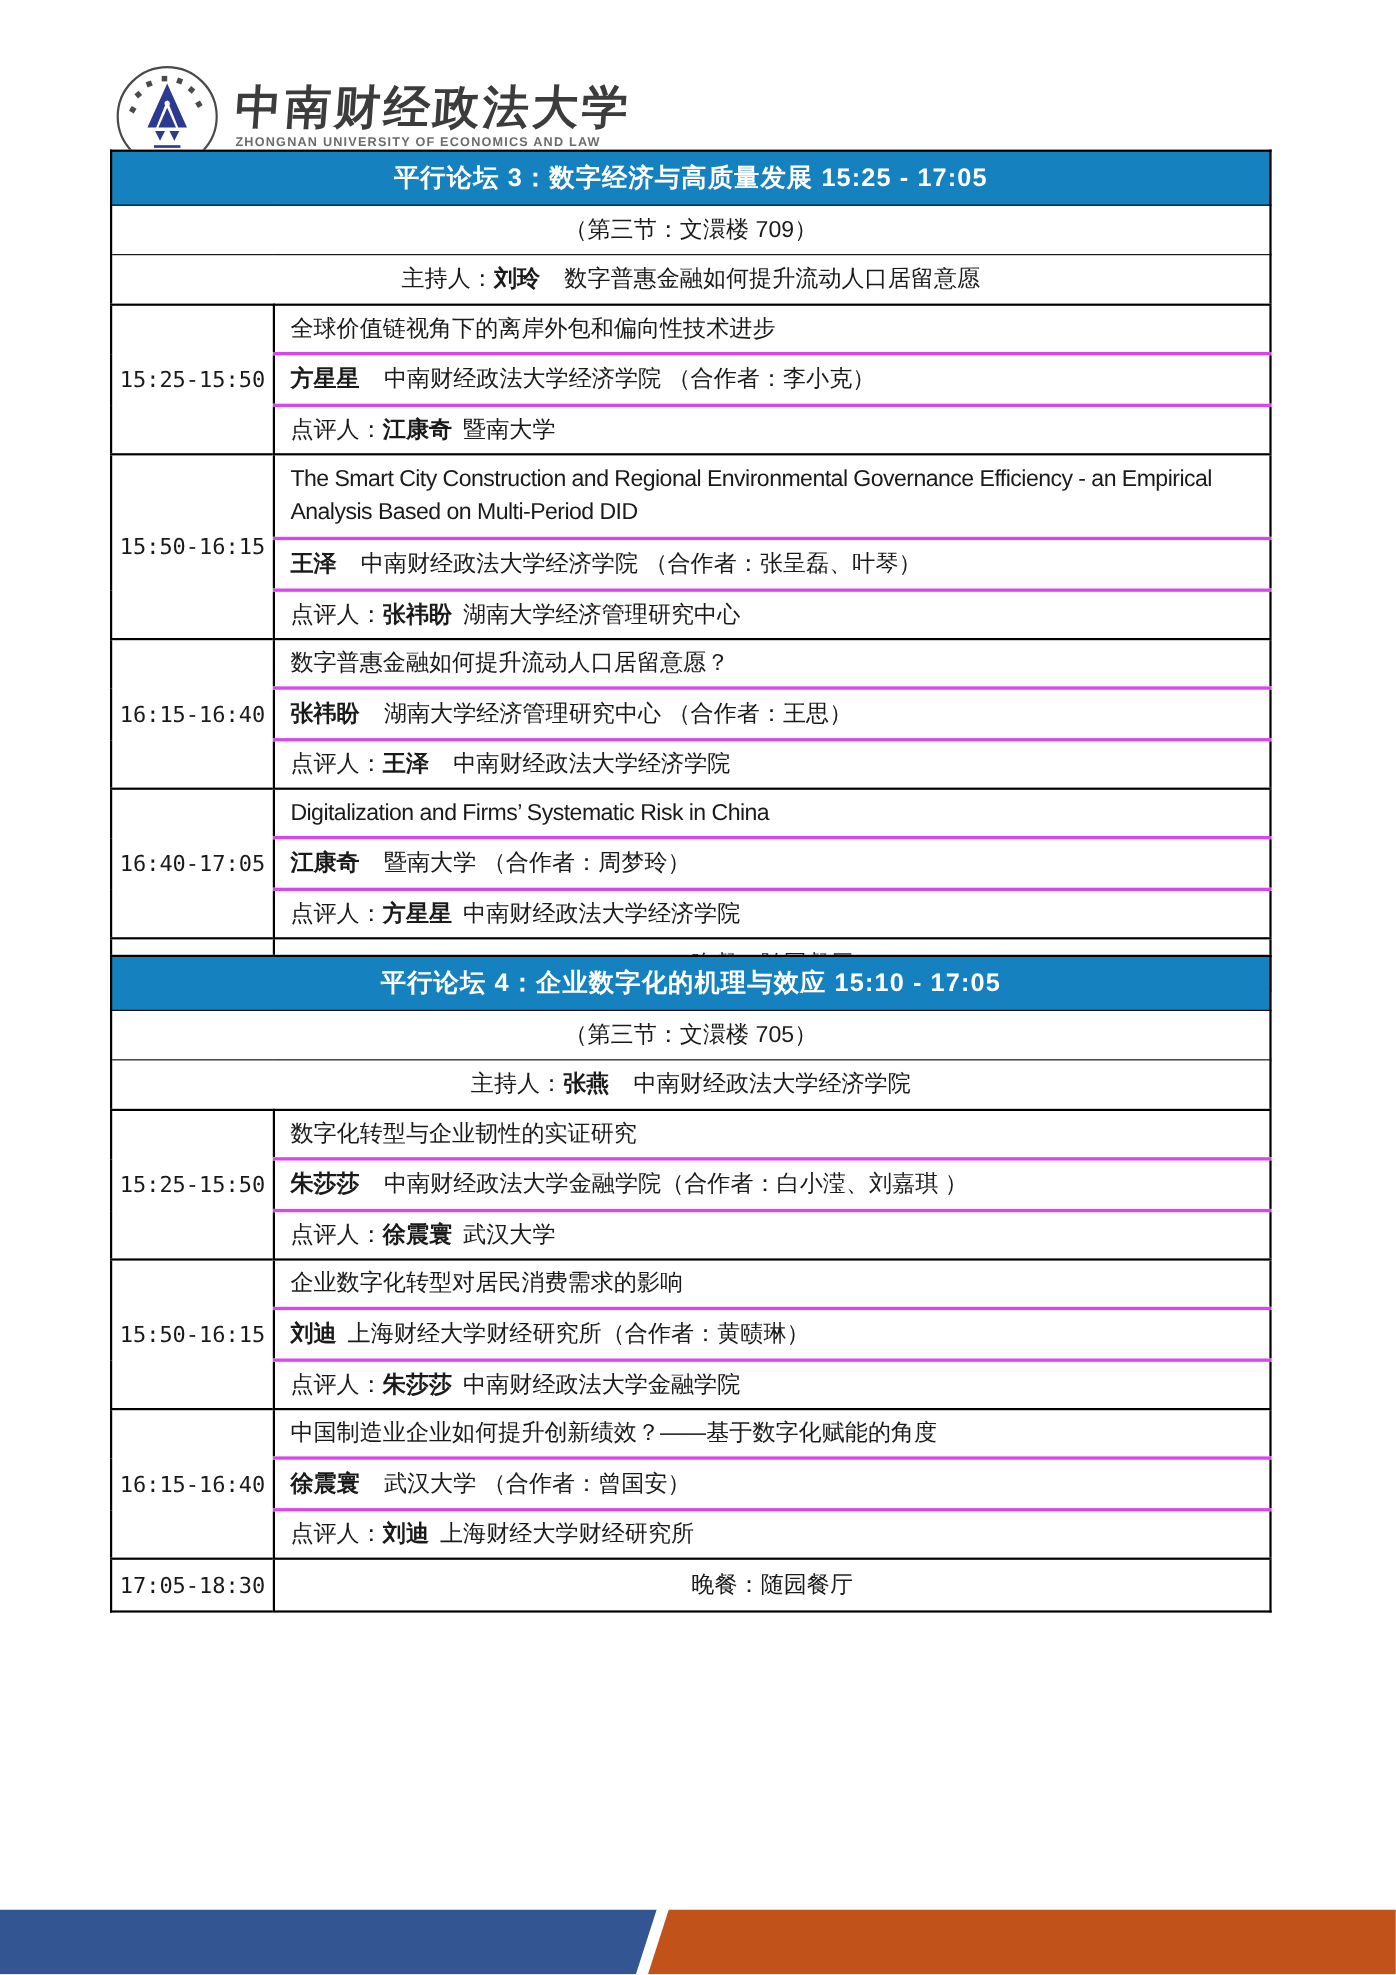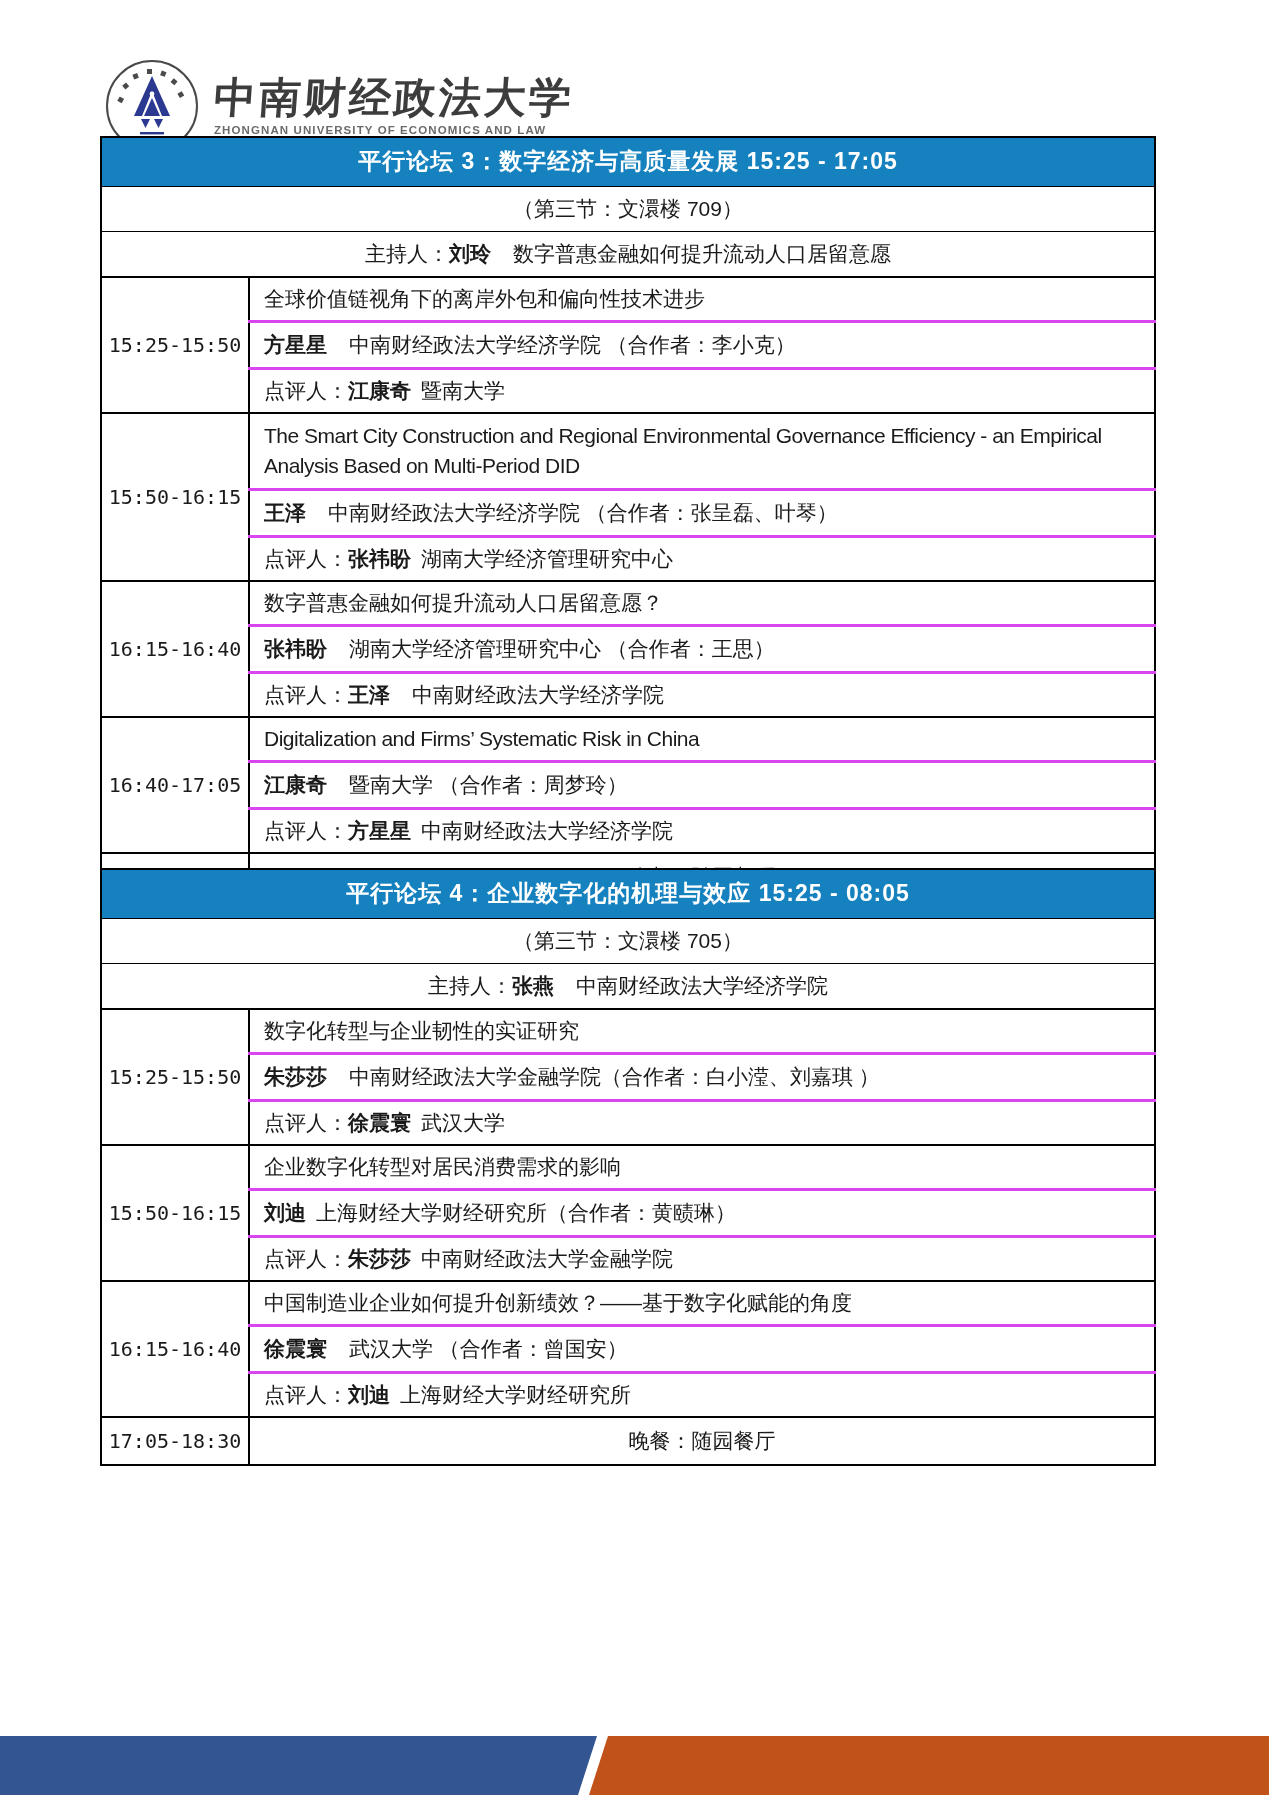--- a/index.html
+++ b/index.html
@@ -152,21 +152,21 @@
   </tbody>
     </table>
 
   <table class="sched t2">
     <colgroup>
         <col class="c-time">
         <col>
       </colgroup>
     <tbody>
         <tr class="hdr">
-      <th colspan="2">平行论坛 4：企业数字化的机理与效应  15:25 - 08:05</th>
+      <th colspan="2">平行论坛 4：企业数字化的机理与效应  15:10 - 17:05</th>
     </tr>
     <tr class="loc">
       <td colspan="2">（第三节：文澴楼 705）</td>
     </tr>
     <tr class="chair">
       <td colspan="2"><span>主持人：</span><span class="bold">张燕</span><span class="aff">中南财经政法大学经济学院</span></td>
     </tr>
 
     <tr class="session-start">
       <td class="time" rowspan="3">15:25-15:50</td>

